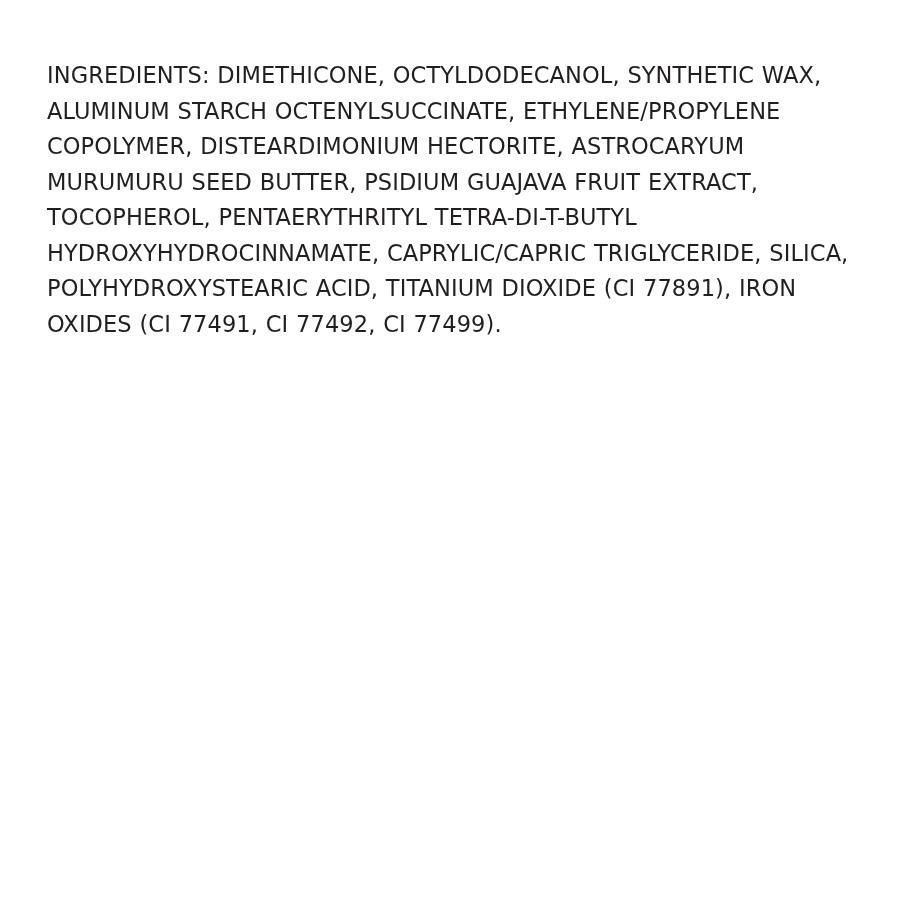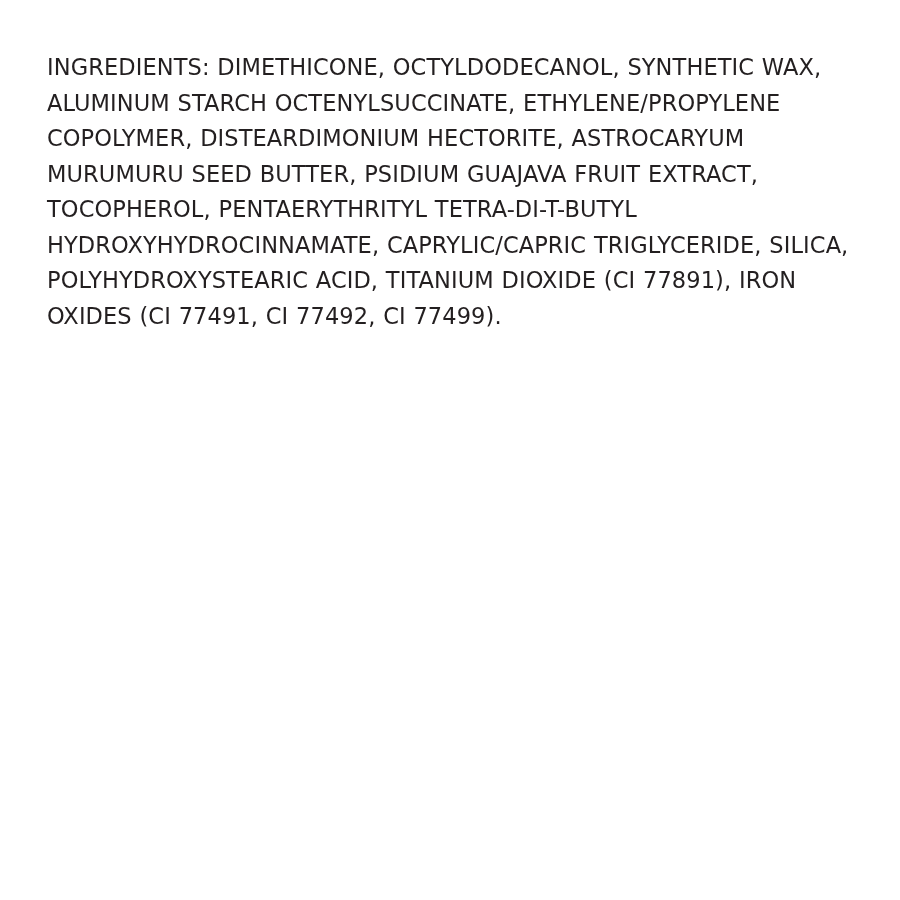--- a/index.html
+++ b/index.html
@@ -16,21 +16,21 @@
   .page {
     position: relative;
     width: 900px;
     height: 900px;
     background: #ffffff;
     box-sizing: border-box;
   }
   .ingredients-block {
     position: absolute;
     left: 47px;
-    top: 50px;
+    top: 58px;
     width: 820px;
   }
   .ingredients-text {
     margin: 0;
     color: #231f20;
     font-family: "DejaVu Sans", sans-serif;
     font-size: 22.5px;
     line-height: 35.5px;
     letter-spacing: 0.1px;
     text-align: left;

